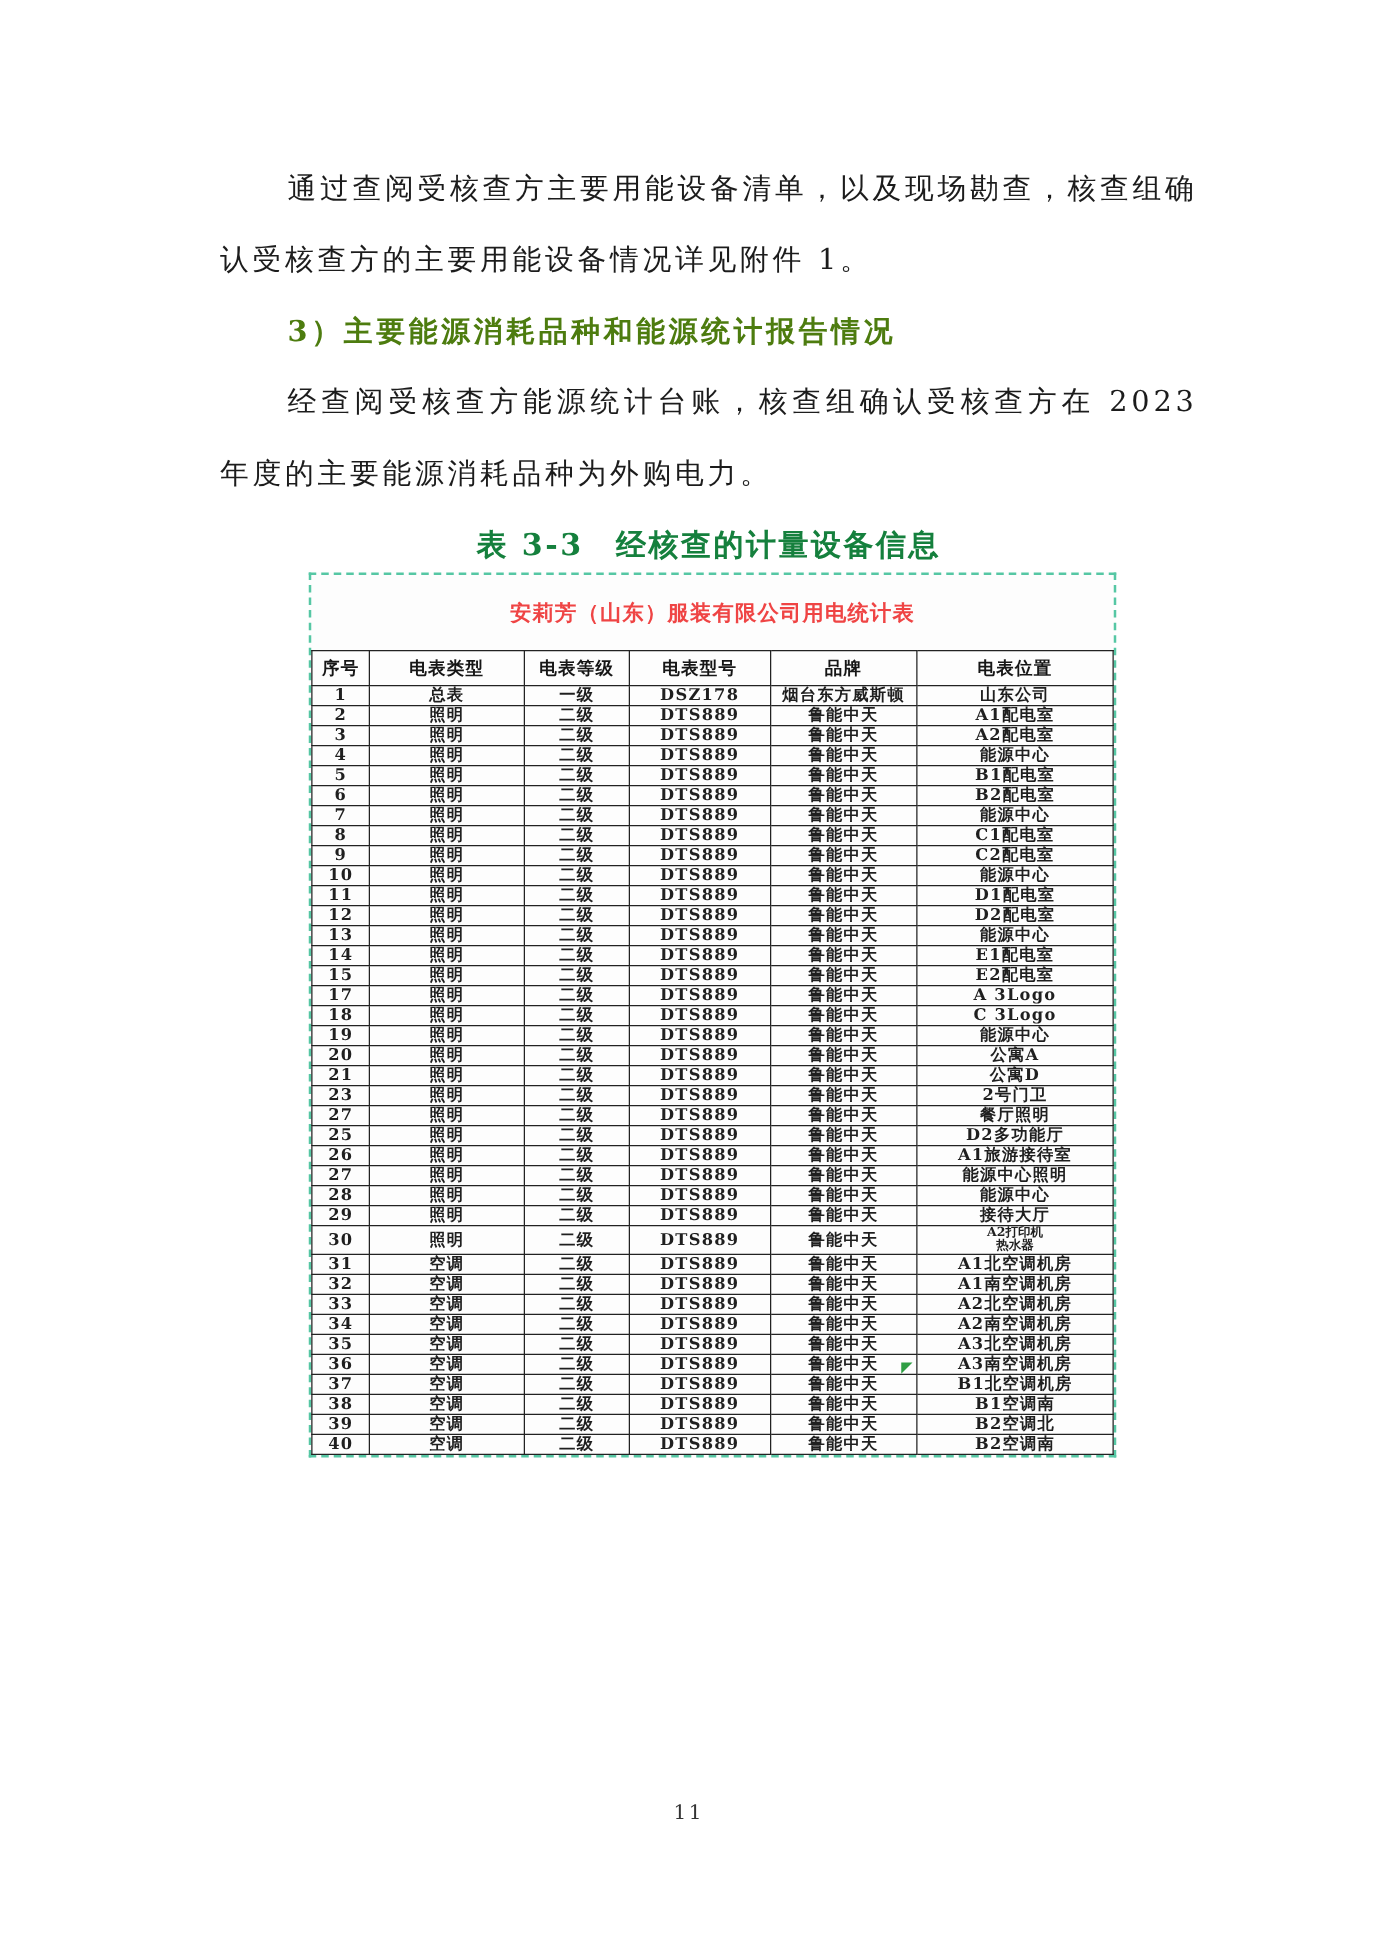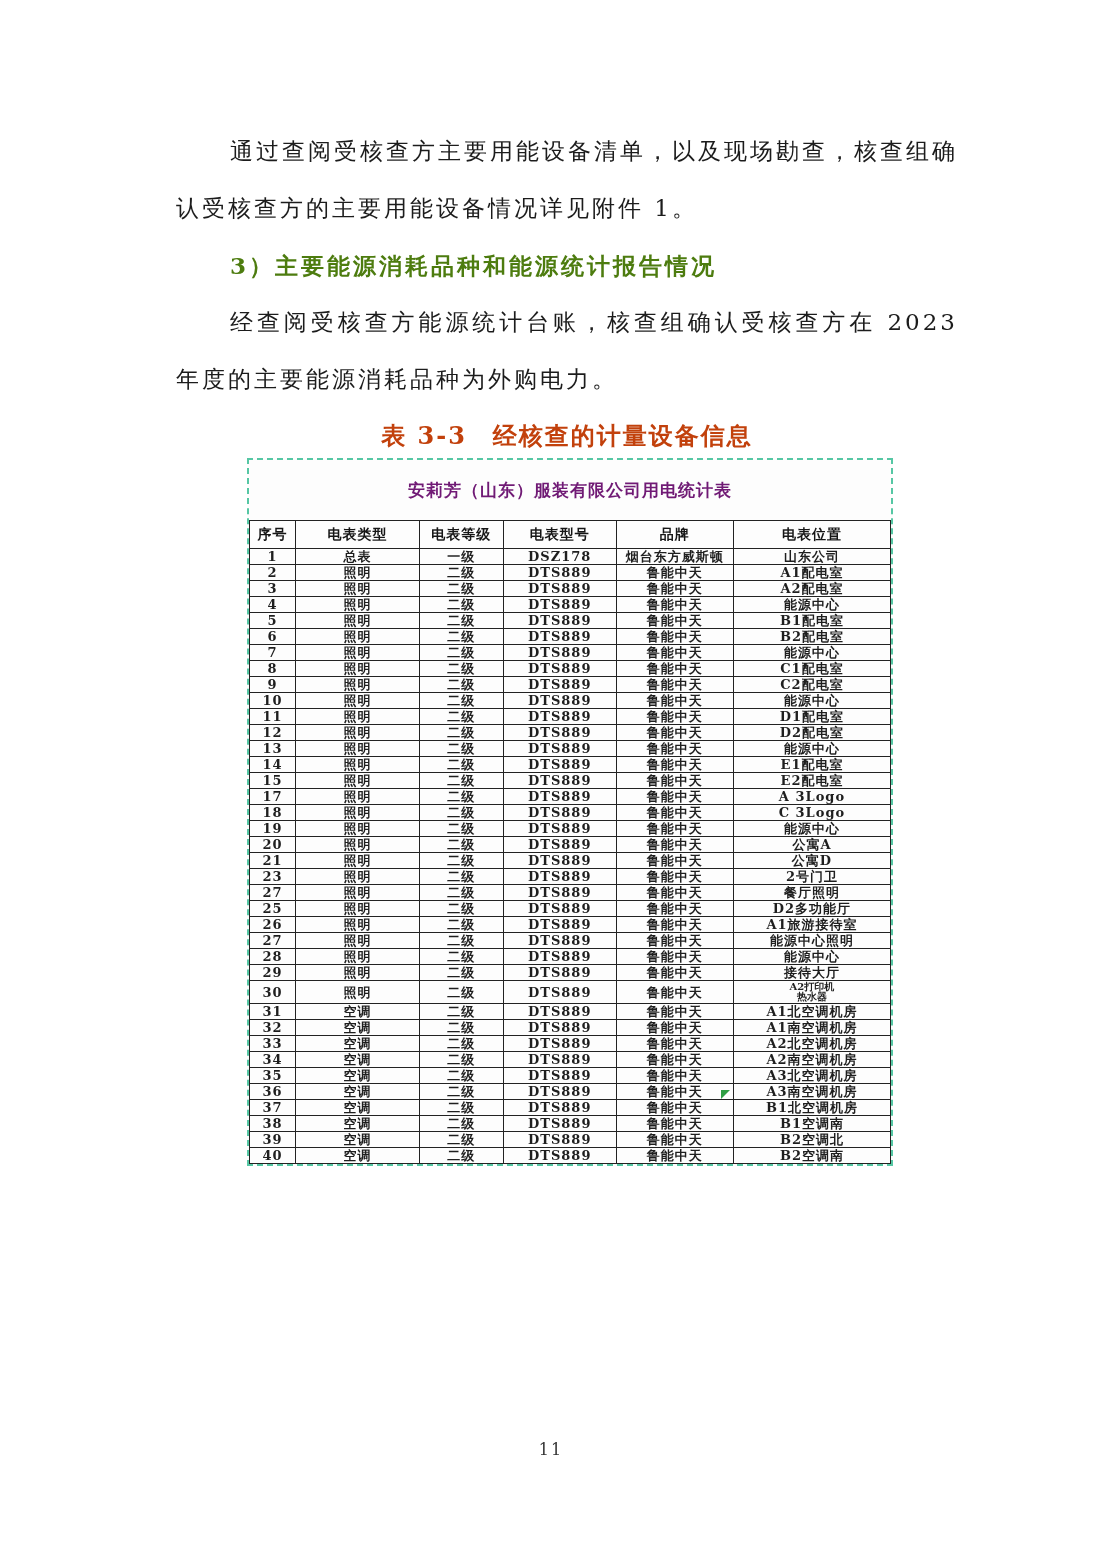--- a/index.html
+++ b/index.html
@@ -16,33 +16,33 @@
   .para{
     margin:0;
     font-size:23px;line-height:57px;letter-spacing:3px;
     text-align:justify;text-indent:54px;
     color:#1c1c1c;
   }
   .heading{font-weight:bold;color:#4d7c0f;}
   .caption{
     margin-top:8px;height:40px;line-height:40px;
     text-align:center;font-weight:bold;font-size:24px;letter-spacing:2px;
-    color:#c2410c;
+    color:#15803d;
   }
   .table-block{
     position:relative;
     margin-left:71px;margin-top:2px;
     width:646px;
     border:2px dashed #56c7a4;
     box-sizing:border-box;
     background:#fdfdfd;
   }
   .table-title{
     height:60px;display:flex;align-items:center;justify-content:center;
-    font-size:17px;font-weight:bold;letter-spacing:1px;color:#701a75;
+    font-size:17px;font-weight:bold;letter-spacing:1px;color:#ef4444;
   }
   table.meter{
     width:100%;border-collapse:collapse;table-layout:fixed;padding-left:28px;
   }
   table.meter th, table.meter td{
     border:1px solid #222222;
     text-align:center;vertical-align:middle;
     overflow:hidden;white-space:pre-line;
     padding:0;
   }

